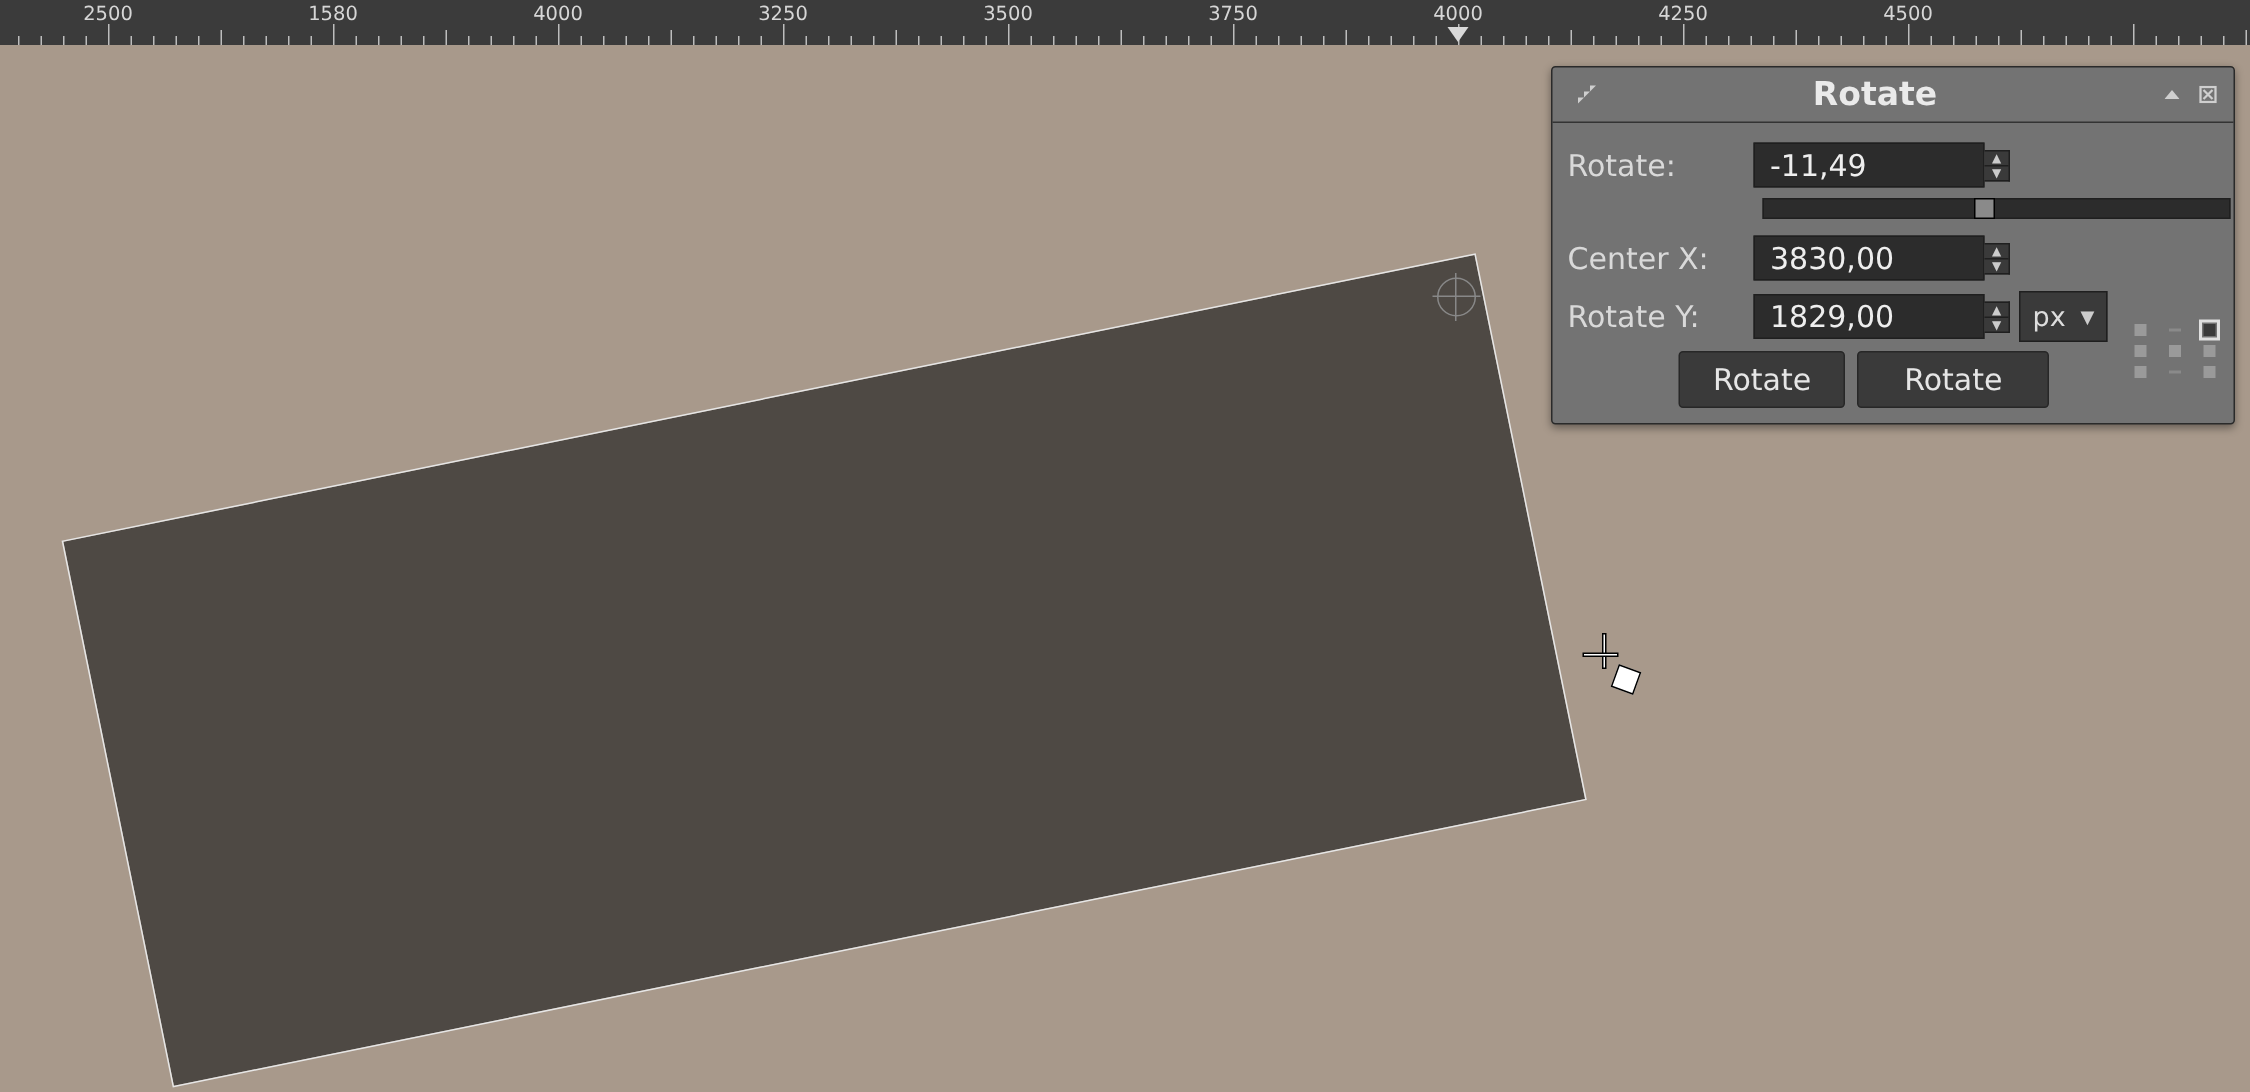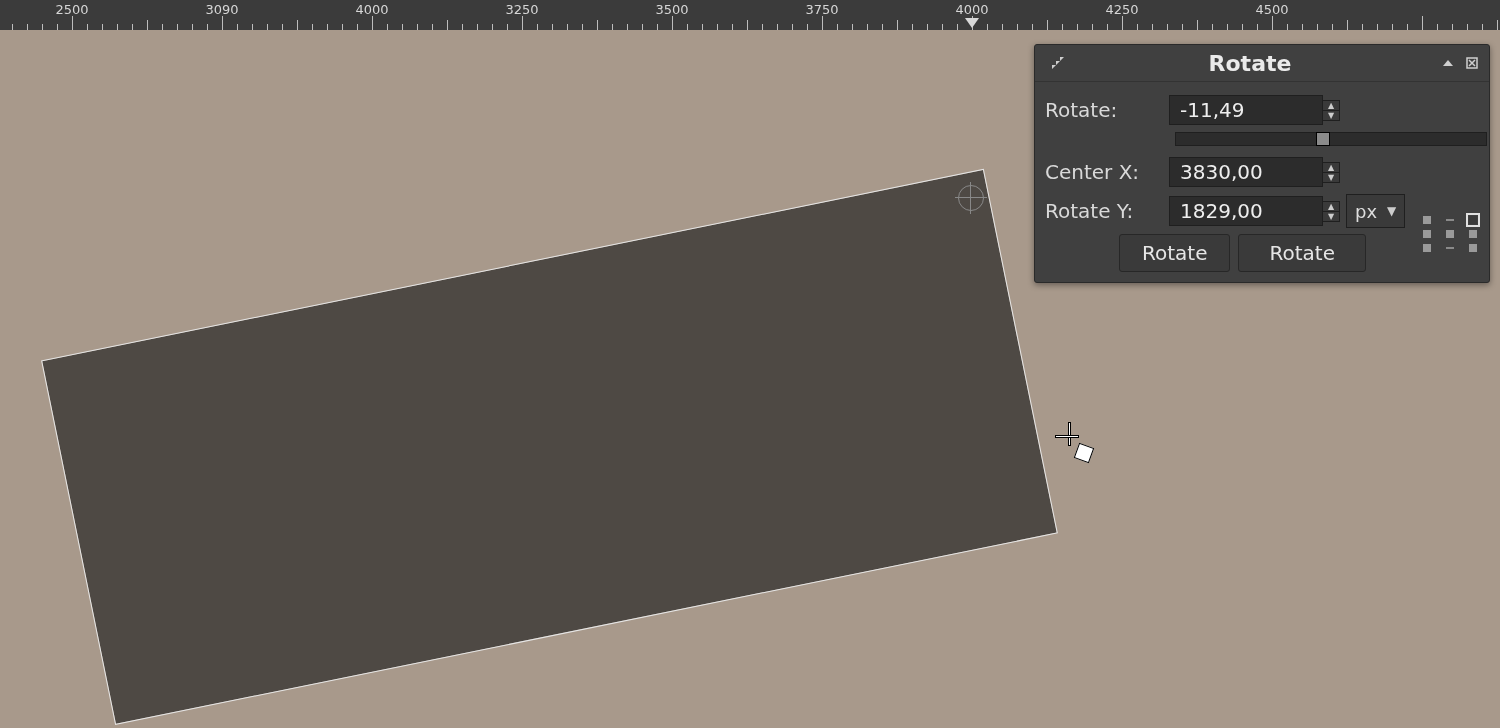--- a/index.html
+++ b/index.html
@@ -30,21 +30,21 @@
   .handle-circle::after{top:11px;left:-4px;height:1px;width:32px;}
 
   .cursor-glyph{position:absolute;left:1062px;top:399px;pointer-events:none;}
   .cursor-glyph .cross-v{position:absolute;left:7px;top:-6px;width:1px;height:22px;background:#fff;box-shadow:0 0 0 1px #000;}
   .cursor-glyph .cross-h{position:absolute;top:7px;left:-6px;height:1px;width:22px;background:#fff;box-shadow:0 0 0 1px #000;}
   .cursor-glyph .cicon{position:absolute;left:14px;top:16px;width:14px;height:14px;
     border:1px solid #000;background:#fff;transform:rotate(20deg);}
 
   
   .dialog{position:absolute;left:1034px;top:44px;width:454px;
-    background:#404040;border:1px solid #2a2a2a;border-radius:3px;
+    background:#737373;border:1px solid #2a2a2a;border-radius:3px;
     box-shadow:0 2px 6px rgba(0,0,0,.4);color:#d7d7d7;}
   .dialog .titlebar{display:flex;align-items:center;height:36px;
     padding:0 8px;border-bottom:1px solid #333;}
   .dialog .titlebar .title{flex:1;text-align:center;font-weight:bold;
     font-size:22px;color:#eaeaea;}
   .tb-btn{width:18px;height:18px;display:flex;align-items:center;justify-content:center;
     color:#d0d0d0;font-size:12px;margin-left:6px;cursor:pointer;}
   .tb-btn svg{display:block}
 
   .dlg-body{padding:6px 10px 8px 10px;}
@@ -177,21 +177,21 @@
     <div class="tick t-minor" style="left: 1377px;"></div>
     <div class="tick t-minor" style="left: 1392px;"></div>
     <div class="tick t-minor" style="left: 1407px;"></div>
     <div class="tick t-major" style="left: 1422px;"></div>
     <div class="tick t-minor" style="left: 1437px;"></div>
     <div class="tick t-minor" style="left: 1452px;"></div>
     <div class="tick t-minor" style="left: 1467px;"></div>
     <div class="tick t-minor" style="left: 1482px;"></div>
     <div class="tick t-mid" style="left: 1497px;"></div>
     <div class="label" style="left: 72px;">2500</div>
-    <div class="label" style="left: 222px;">3090</div>
+    <div class="label" style="left: 222px;">1580</div>
     <div class="label" style="left: 372px;">4000</div>
     <div class="label" style="left: 522px;">3250</div>
     <div class="label" style="left: 672px;">3500</div>
     <div class="label" style="left: 822px;">3750</div>
     <div class="label" style="left: 972px;">4000</div>
     <div class="label" style="left: 1122px; text-align: center;">4250</div>
     <div class="label" style="left: 1272px;">4500</div>
     <div class="arrow" style="left: 972px;"></div>
   </div>
 

